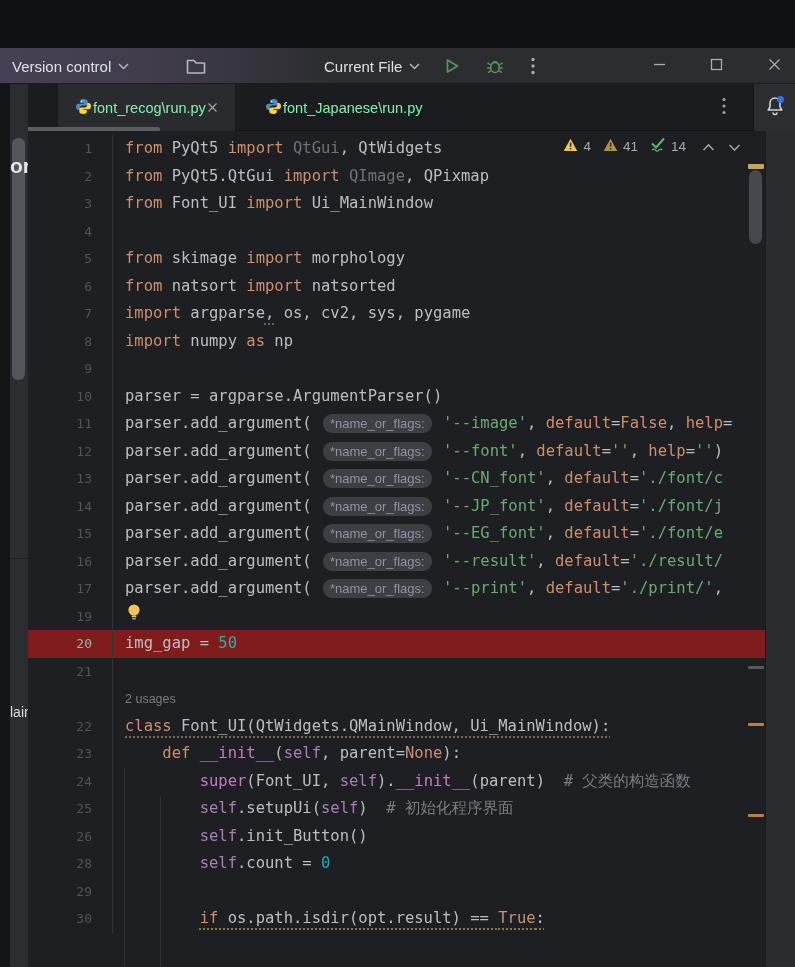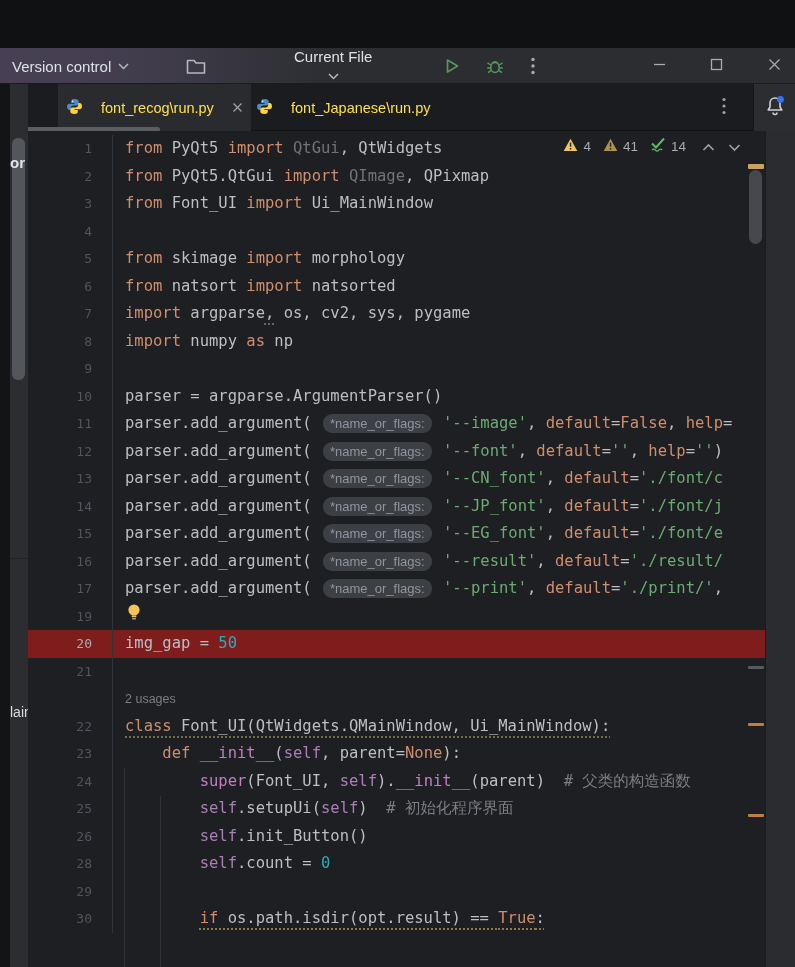--- a/index.html
+++ b/index.html
@@ -13,35 +13,35 @@
     background:linear-gradient(90deg,#474054 0%,#423d4d 18%,#2B2D30 42%,#2B2D30 100%);
     border-bottom:1px solid #1A1B1E;}
   .tb-item{position:absolute;top:0;height:36px;display:flex;align-items:center;gap:7px;
     color:#DFE1E5;font-size:15px;}
   .tb-ico{display:flex;align-items:center;justify-content:center;}
   .winbtn{position:absolute;top:0;height:36px;width:28px;display:flex;align-items:center;justify-content:center;}
 
   
   .tabrow{position:absolute;left:0;top:36px;width:795px;height:47px;background:#1A1C1F;
     border-bottom:1px solid #101113;}
-  .tab{position:absolute;top:0;height:47px;display:flex;align-items:center;gap:18px;
-    padding:0 8px;color:#fde047;font-size:14.5px;}
+  .tab{position:absolute;top:0;height:47px;display:flex;align-items:center;gap:1px;
+    padding:0 17px;color:#86efac;font-size:14.5px;}
   .tab.active{background:#292B2E;}
   .tabscroll{position:absolute;left:18px;top:43px;width:142px;height:5px;background:#5A5D62;border-radius:3px;}
   .tab-kebab{position:absolute;right:56px;top:0;height:47px;width:30px;display:flex;align-items:center;justify-content:center;}
   .bellbox{position:absolute;right:0;top:0;width:42px;height:47px;background:#2B2D30;
     border-left:1px solid #131416;display:flex;align-items:center;justify-content:center;}
 
   
   .leftblack{position:absolute;left:0;top:36px;width:10px;height:931px;background:#131416;}
   .leftpanel{position:absolute;left:10px;top:36px;width:18px;height:912px;background:#2B2D30;}
   .leftpanel .seam{position:absolute;left:0;top:474px;width:18px;border-top:1px solid #202225;}
   .lp-bar{position:absolute;left:2px;top:54px;width:13px;height:242px;background:#53565B;border-radius:6px;}
   .frag{position:absolute;color:#E2E4E8;font-weight:bold;}
-  .frag.top{left:0;top:70px;font-size:15px;}
+  .frag.top{left:0;top:70px;font-size:21px;}
   .frag.bot{left:0;top:620px;font-size:14px;font-weight:normal;color:#D8DADE;}
   .rightcol{position:absolute;left:765px;top:83px;width:30px;height:865px;background:#2A2C2F;
     border-left:1px solid #1A1B1E;}
 
   
   .editor{position:absolute;left:28px;top:83px;width:737px;height:865px;background:var(--c-bg-editor,#1E1F22);overflow:hidden;}
   .rows{position:absolute;left:0;top:4px;width:737px;}
   .crow{display:flex;height:27.5px;line-height:27.5px;white-space:pre;}
   .crow.current{background:#7f1d1d;}
   .gut{flex:0 0 85px;text-align:right;padding-right:20px;
@@ -96,21 +96,21 @@
           </svg>
       </span>
     </span>
     <span class="tb-item" style="left:185px;">
       <span class="tb-ico">
         <svg width="22" height="19" viewBox="0 0 22 19">
             <path d="M2.5 3.5 h6.5 l2 2.5 h8.5 v10 h-17 z" fill="none" stroke="#B4B8BF" stroke-width="1.6" stroke-linejoin="round"></path>
           </svg>
       </span>
     </span>
-    <span class="tb-item" style="left:294px;flex-direction:column;">
+    <span class="tb-item" style="left:324px;">
       <span>Current File</span>
       <span class="tb-ico">
         <svg width="11" height="8" viewBox="0 0 11 8">
             <polyline points="1,2 5.5,6.5 10,2" fill="none" stroke="#B4B8BF" stroke-width="1.5"></polyline>
           </svg>
       </span>
     </span>
     <span class="tb-item" style="left:443px;">
       <span class="tb-ico">
         <svg width="18" height="18" viewBox="0 0 18 18">

